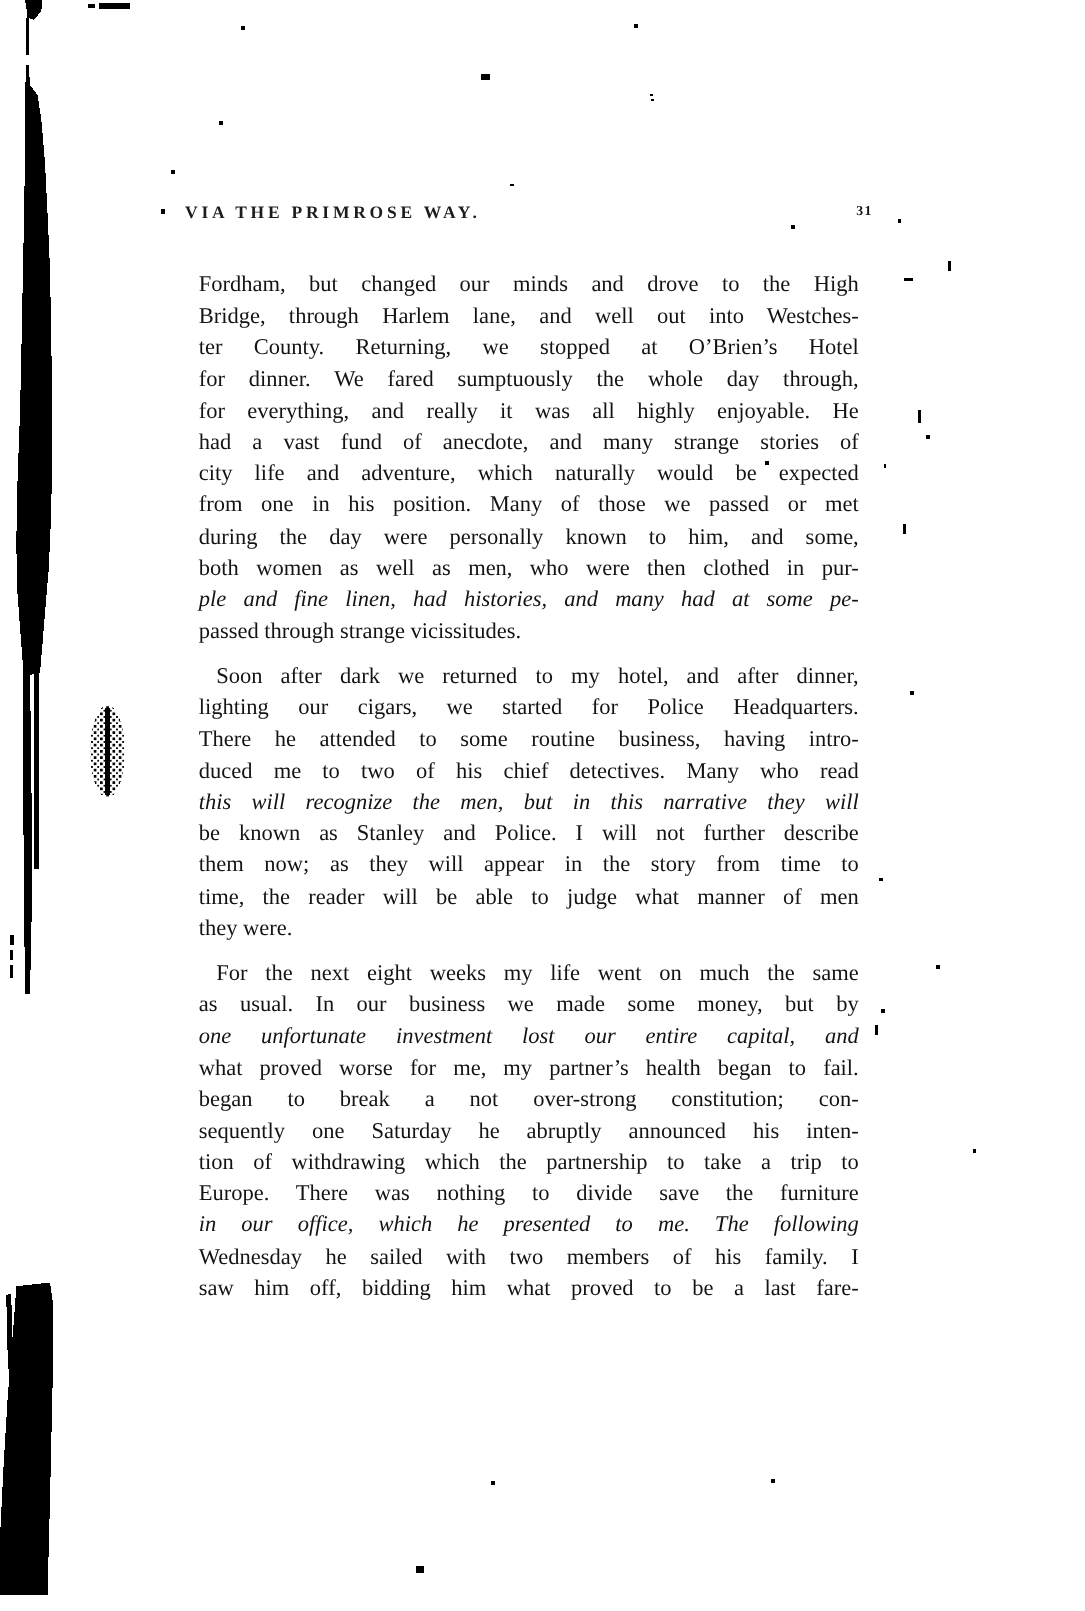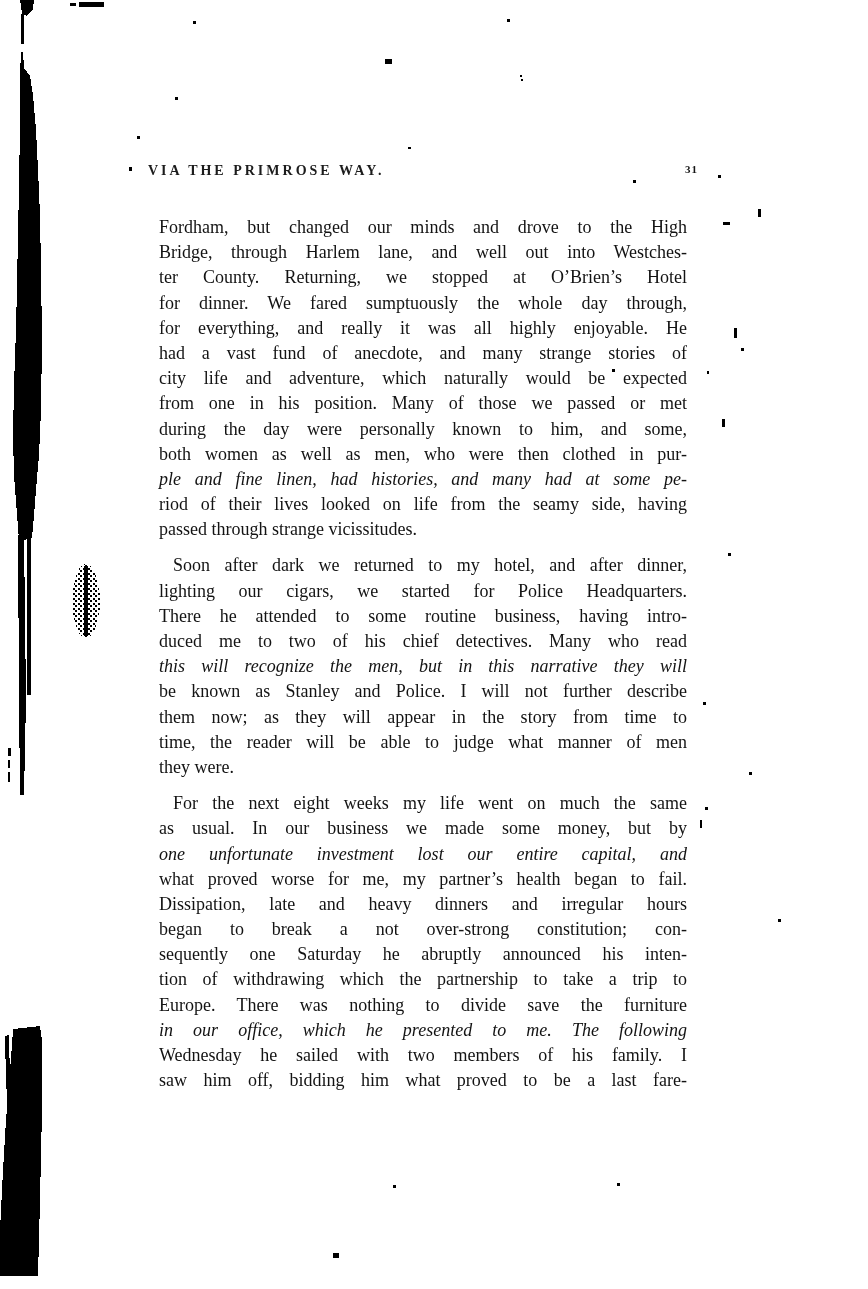--- a/index.html
+++ b/index.html
@@ -139,40 +139,38 @@
         <div class="line">Bridge, through Harlem lane, and well out into Westches-</div>
         <div class="line">ter County.  Returning, we stopped at O’Brien’s Hotel</div>
         <div class="line">for dinner.  We fared sumptuously the whole day through,</div>
         <div class="line">for everything, and really it was all highly enjoyable.  He</div>
         <div class="line">had a vast fund of anecdote, and many strange stories of</div>
         <div class="line">city life and adventure, which naturally would be expected</div>
         <div class="line">from one in his position.  Many of those we passed or met</div>
         <div class="line">during the day were personally known to him, and some,</div>
         <div class="line">both women as well as men, who were then clothed in pur-</div>
         <div class="line italic">ple and fine linen, had histories, and many had at some pe-</div>
-        <div class="line">riod of their lives looked on life from the seamy side, having</div>
         <div class="line lastline">passed through strange vicissitudes.</div>
       </div>
       <div class="paragraph">
         <div class="line indent">Soon after dark we returned to my hotel, and after dinner,</div>
         <div class="line">lighting our cigars, we started for Police Headquarters.</div>
         <div class="line">There he attended to some routine business, having intro-</div>
         <div class="line">duced me to two of his chief detectives.  Many who read</div>
         <div class="line italic">this will recognize the men, but in this narrative they will</div>
         <div class="line">be known as Stanley and Police.  I will not further describe</div>
         <div class="line">them now; as they will appear in the story from time to</div>
         <div class="line">time, the reader will be able to judge what manner of men</div>
         <div class="line lastline">they were.</div>
       </div>
       <div class="paragraph">
         <div class="line indent">For the next eight weeks my life went on much the same</div>
         <div class="line">as usual.  In our business we made some money, but by</div>
         <div class="line italic">one unfortunate investment lost our entire capital, and</div>
         <div class="line">what proved worse for me, my partner’s health began to fail.</div>
-        <div class="line">Dissipation, late and heavy dinners and irregular hours</div>
         <div class="line">began to break a not over-strong constitution; con-</div>
         <div class="line">sequently one Saturday he abruptly announced his inten-</div>
         <div class="line">tion of withdrawing which the partnership to take a trip to</div>
         <div class="line">Europe.  There was nothing to divide save the furniture</div>
         <div class="line italic">in our office, which he presented to me.  The following</div>
         <div class="line">Wednesday he sailed with two members of his family.  I</div>
         <div class="line">saw him off, bidding him what proved to be a last fare-</div>
       </div>
     </div>
 

